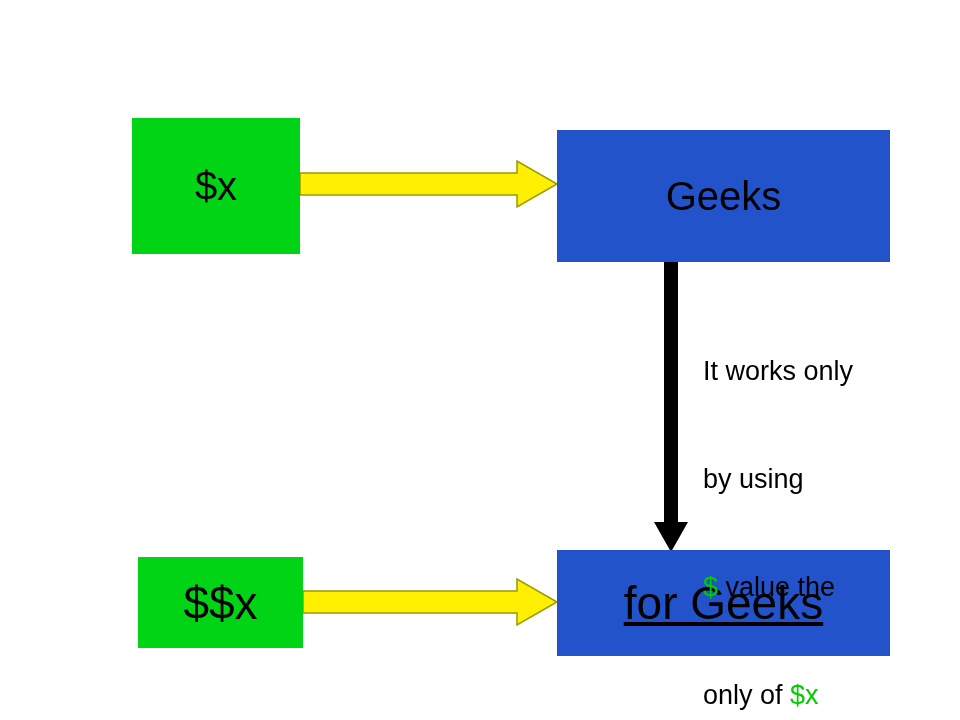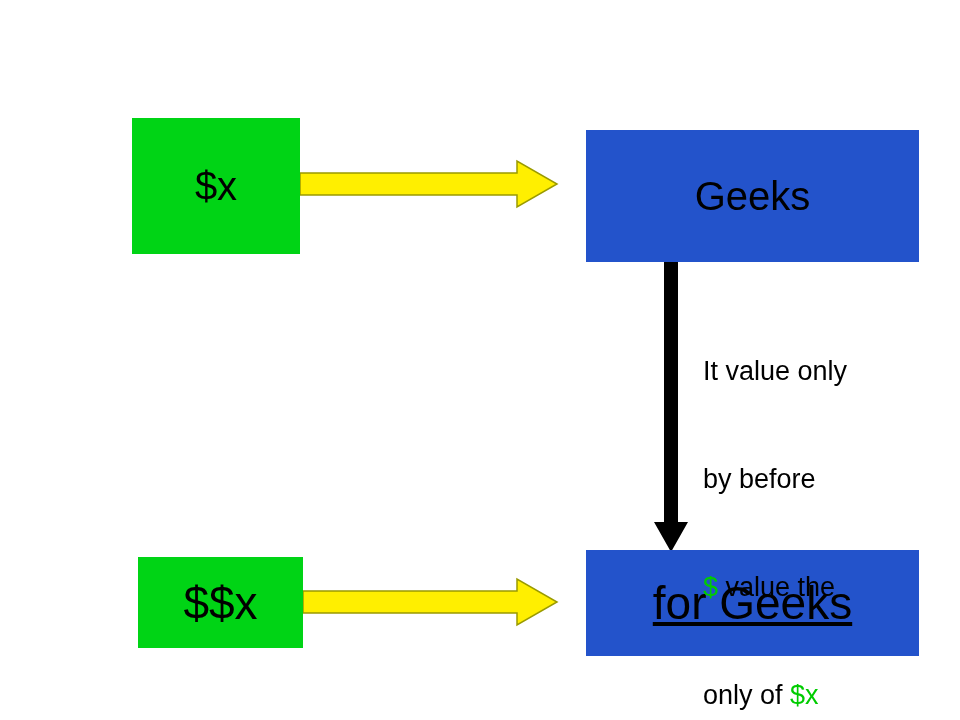--- a/index.html
+++ b/index.html
@@ -25,21 +25,21 @@
     pointer-events: none;
   }
   .box {
     position: absolute;
     display: flex;
     align-items: center;
     justify-content: center;
     text-align: center;
   }
   .green-box { background: #00d415; }
-  .blue-box  { background: #2353cb; margin-left: 29px; }
+  .blue-box  { background: #2353cb; }
 
   .box-label {
     color: #000000;
     font-weight: 400;
   }
   #box-top-left     { left: 132px; top: 118px; width: 168px; height: 136px; }
   #box-top-right    { left: 557px; top: 130px; width: 333px; height: 132px; }
   #box-bottom-left  { left: 138px; top: 557px; width: 165px; height: 91px;  }
   #box-bottom-right { left: 557px; top: 550px; width: 333px; height: 106px; text-decoration: underline; }
 
@@ -81,22 +81,22 @@
 
   <div class="box green-box" id="box-bottom-left">
     <span class="box-label">$$x</span>
   </div>
 
   <div class="box blue-box" id="box-bottom-right">
     <span class="box-label">for Geeks</span>
   </div>
 
   <div class="annotation">
-    <div class="line"><span class="seg">It value only</span></div>
-    <div class="line"><span class="seg">by before</span></div>
+    <div class="line"><span class="seg">It works only</span></div>
+    <div class="line"><span class="seg">by using</span></div>
     <div class="line"><span class="seg green">$</span><span class="seg"> value the</span></div>
     <div class="line"><span class="seg">only of </span><span class="seg green">$x</span></div>
     
     
     
   </div>
 
 </div>
 
 </body></html>

